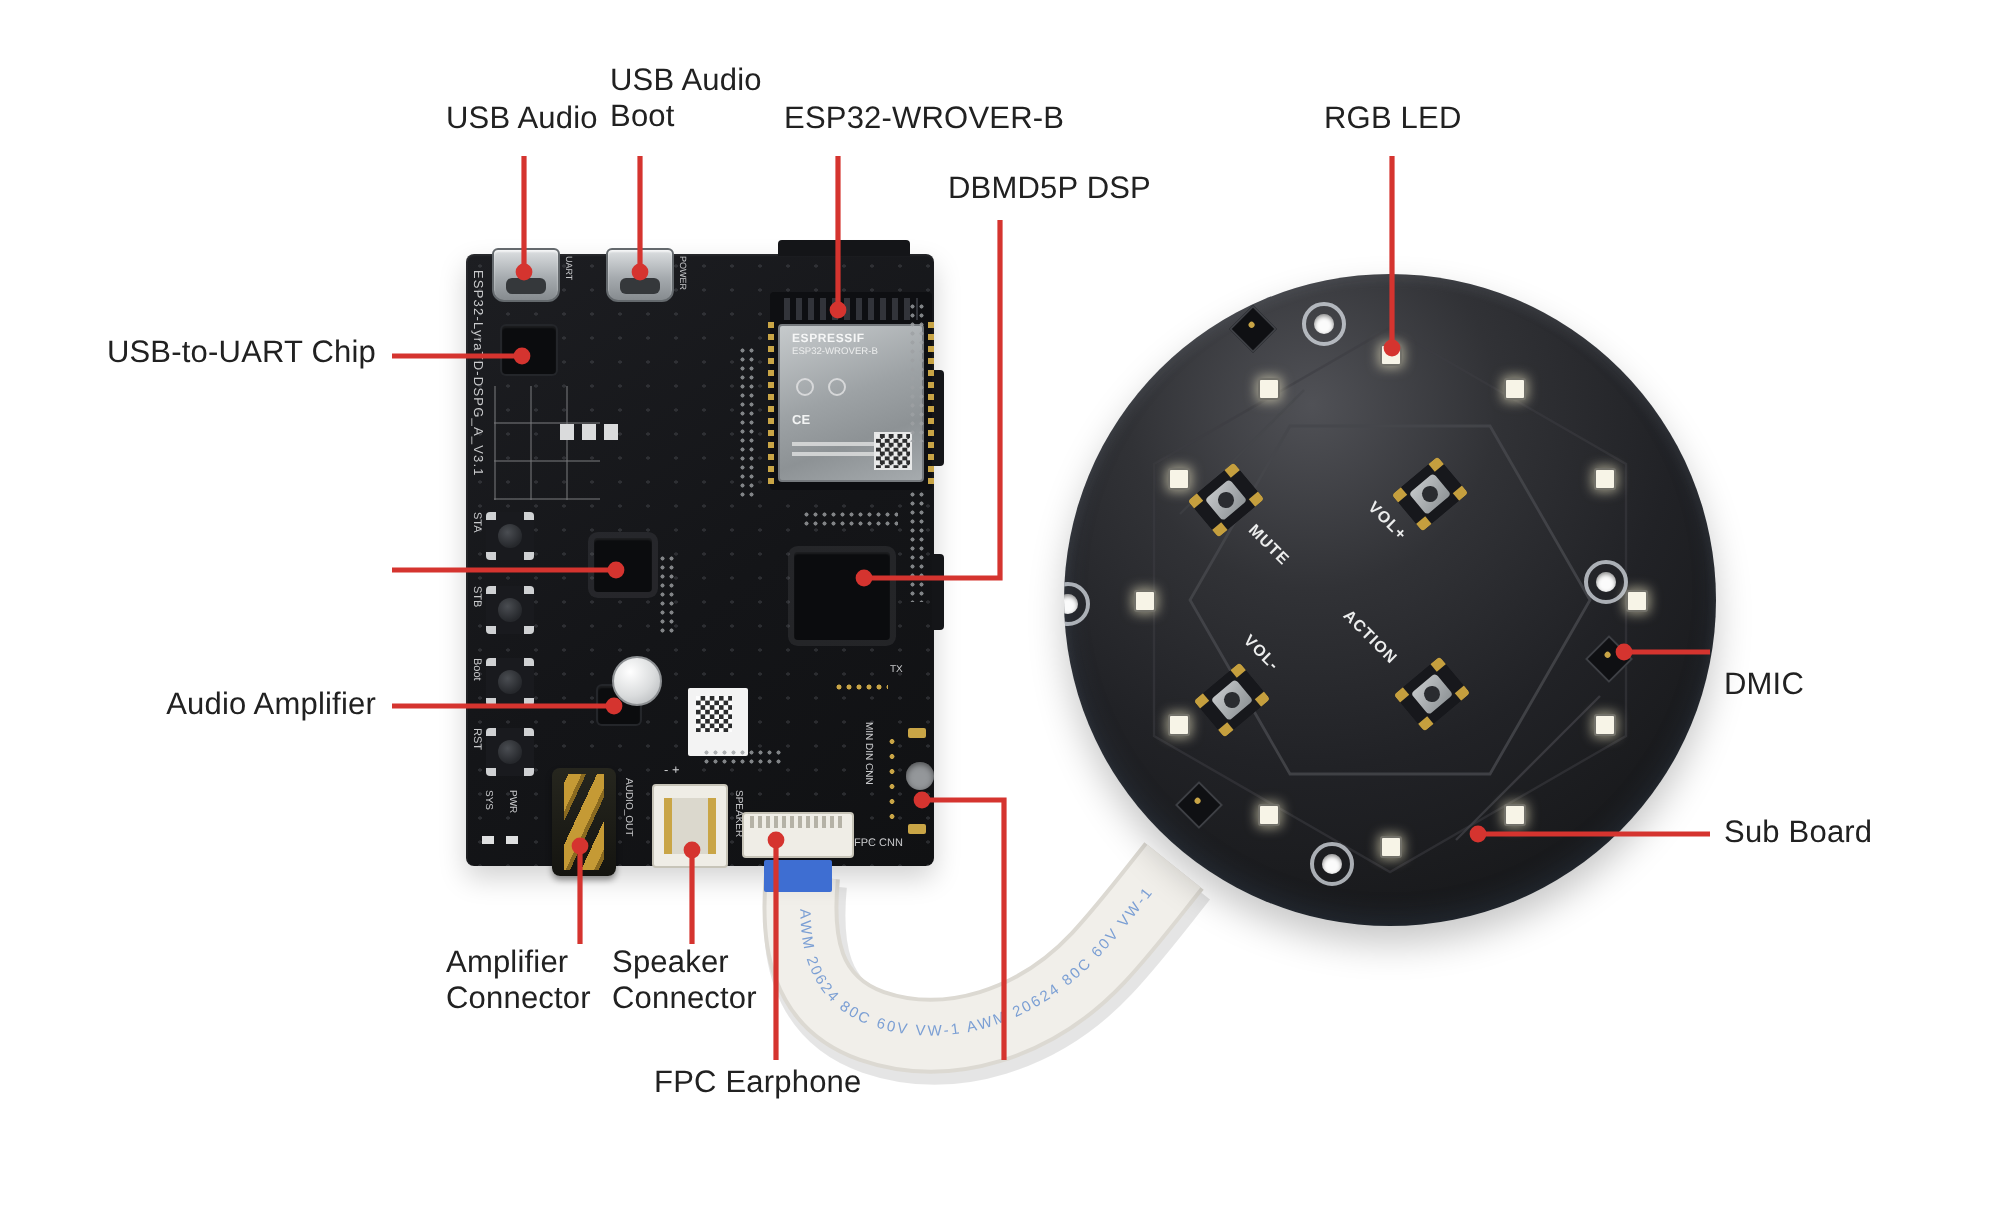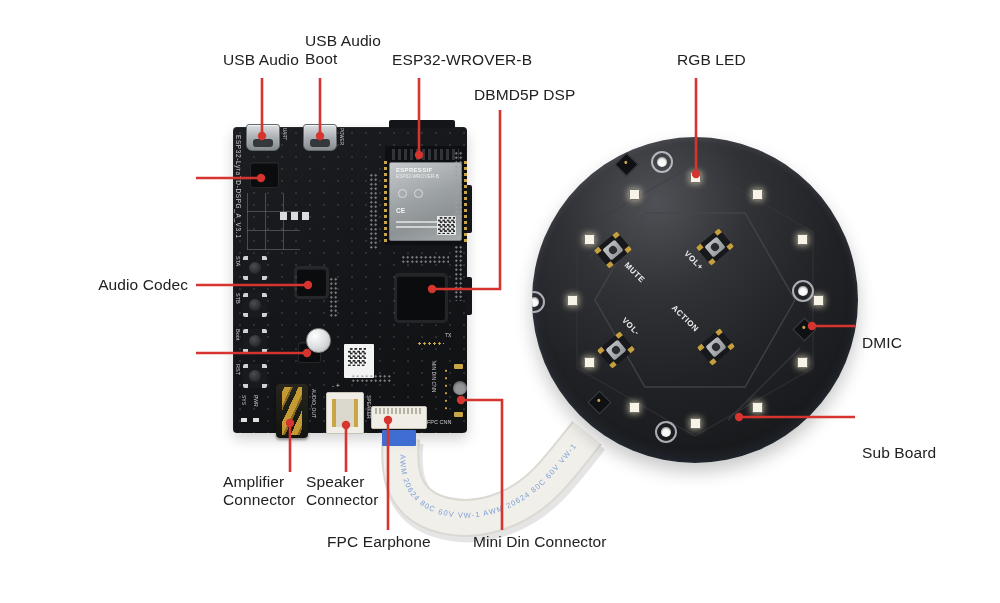--- a/index.html
+++ b/index.html
@@ -7,26 +7,26 @@
          font-family:"Liberation Sans",sans-serif;}
   .abs{position:absolute;}
   svg{position:absolute;left:0;top:0;}
 
   
   .lbl{position:absolute;font-size:15.5px;color:#212121;line-height:1.17;letter-spacing:.1px;white-space:nowrap;}
   #lbl-usb-port{left:223px;top:51px;}
   #lbl-usb-power{left:305px;top:32px;}
   #lbl-esp32{left:392px;top:51px;}
   #lbl-dsp{left:474px;top:86px;}
-  #lbl-rgb{left:662px;top:51px;margin-left:15px;}
+  #lbl-rgb{left:662px;top:51px;}
   #lbl-uart{left:30px;top:168px;width:158px;text-align:right;}
   #lbl-codec{left:30px;top:276px;width:158px;text-align:right;}
   #lbl-amp{left:30px;top:344px;width:158px;text-align:right;}
   #lbl-dmic{left:862px;top:334px;}
-  #lbl-sub{left:862px;top:408px;margin-top:36px;}
+  #lbl-sub{left:862px;top:408px;}
   #lbl-earphone{left:223px;top:473px;}
   #lbl-speaker{left:306px;top:473px;}
   #lbl-fpc{left:327px;top:533px;}
   #lbl-minidin{left:473px;top:533px;}
 
   
   .main-board{position:absolute;left:233px;top:127px;width:234px;height:306px;border-radius:4px;
     background:linear-gradient(145deg,#1d1e22 0%,#141518 55%,#101113 100%);
     background-image:radial-gradient(rgba(90,92,98,.35) .8px,rgba(0,0,0,0) 1.1px),
                      linear-gradient(145deg,#1d1e22 0%,#141518 55%,#101113 100%);
@@ -273,27 +273,27 @@
   </svg>
 
   <div class="lbl" id="lbl-usb-port">USB Audio</div>
   <div class="lbl" id="lbl-usb-power">
     <div>USB Audio</div>
     <div>Boot</div>
   </div>
   <div class="lbl" id="lbl-esp32">ESP32-WROVER-B</div>
   <div class="lbl" id="lbl-dsp">DBMD5P DSP</div>
   <div class="lbl" id="lbl-rgb">RGB LED</div>
-  <div class="lbl" id="lbl-codec">Audio Codec</div>
+  <div class="lbl" id="lbl-uart">USB-to-UART Chip</div>
+  <div class="lbl" id="lbl-amp">Audio Amplifier</div>
   <div class="lbl" id="lbl-dmic">DMIC</div>
   <div class="lbl" id="lbl-sub">Sub Board</div>
   <div class="lbl" id="lbl-earphone">
     <div>Amplifier</div>
     <div>Connector</div>
   </div>
   <div class="lbl" id="lbl-speaker">
     <div>Speaker</div>
     <div>Connector</div>
   </div>
   <div class="lbl" id="lbl-fpc">FPC Earphone</div>
-  <div class="lbl" id="lbl-minidin">Mini Din Connector</div>
 
 </div>
 
 </body></html>

